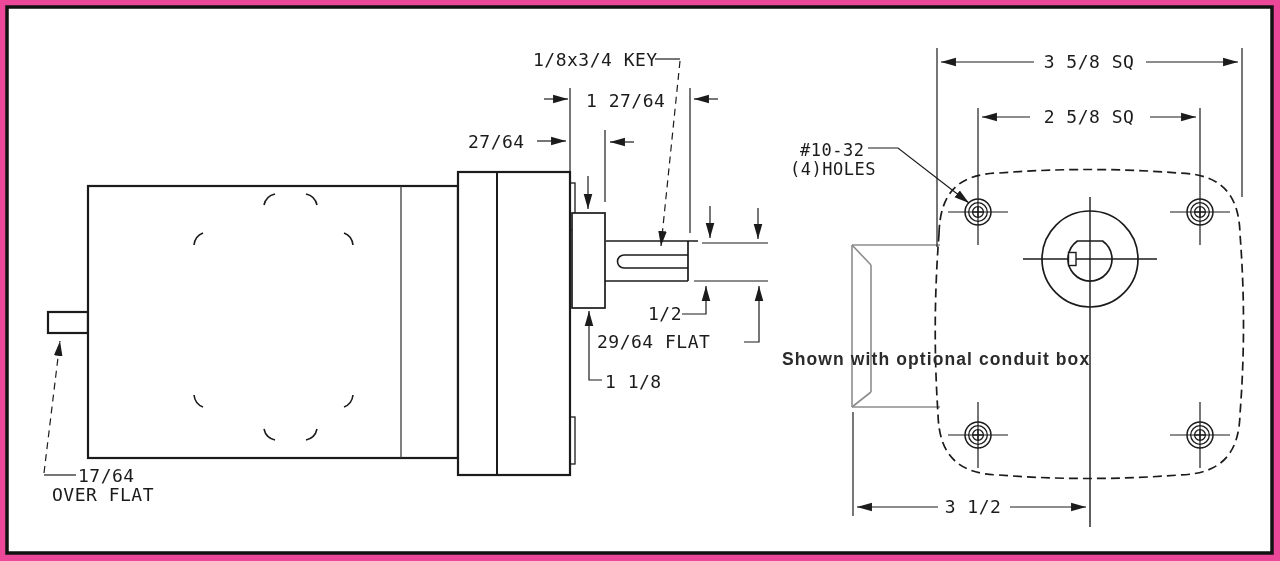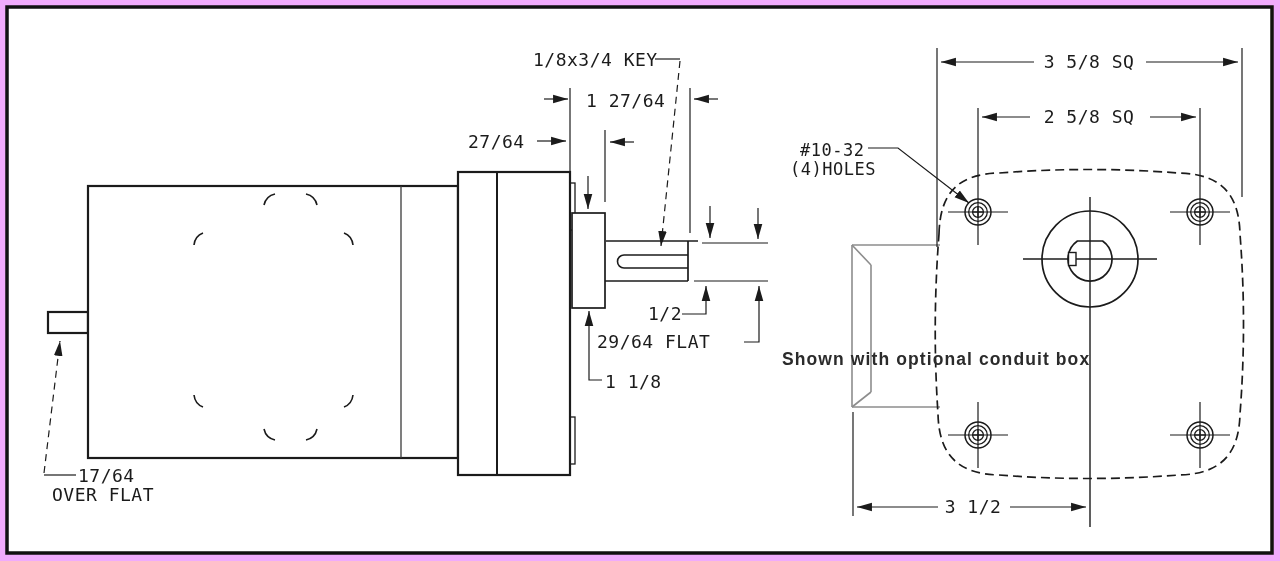--- a/index.html
+++ b/index.html
@@ -1,16 +1,16 @@
 <!DOCTYPE html>
 <html><head>
 <meta charset="utf-8">
 <style>
   html,body{margin:0;padding:0;background:#fff;}
-  .stage{position:relative;width:1280px;height:561px;background:#f0abfc;overflow:hidden;}
+  .stage{position:relative;width:1280px;height:561px;background:#ec4899;overflow:hidden;}
   svg{display:block;}
   .cad-text{font-family:"DejaVu Sans Mono","Liberation Mono",monospace;font-size:18px;fill:#1b1b1b;letter-spacing:0.5px;}
   .cad-text-sm{font-family:"DejaVu Sans Mono","Liberation Mono",monospace;font-size:17px;fill:#1b1b1b;letter-spacing:0.5px;}
   .caption-text{font-family:"Liberation Sans","DejaVu Sans",sans-serif;font-size:17.5px;font-weight:bold;fill:#2b2b2b;letter-spacing:1.1px;}
   .ln{stroke:#1b1b1b;fill:none;}
   .thick{stroke-width:2.2;}
   .med{stroke-width:1.7;}
   .thin{stroke-width:1.2;}
   .whitefill{fill:#ffffff;}
   .grayln{stroke:#8d8d8d;fill:none;stroke-width:1.6;}

